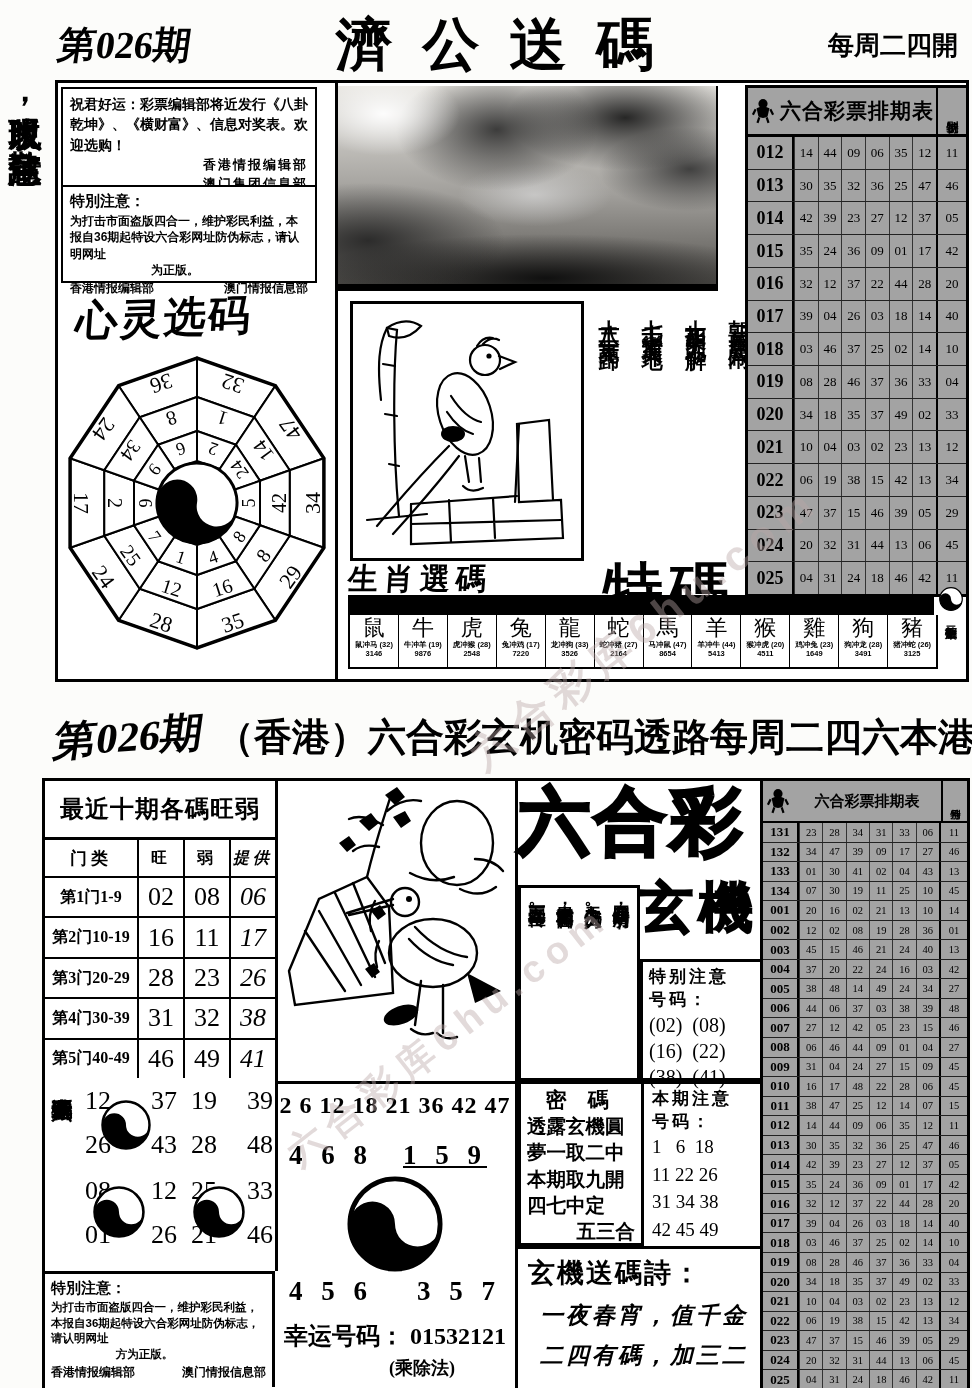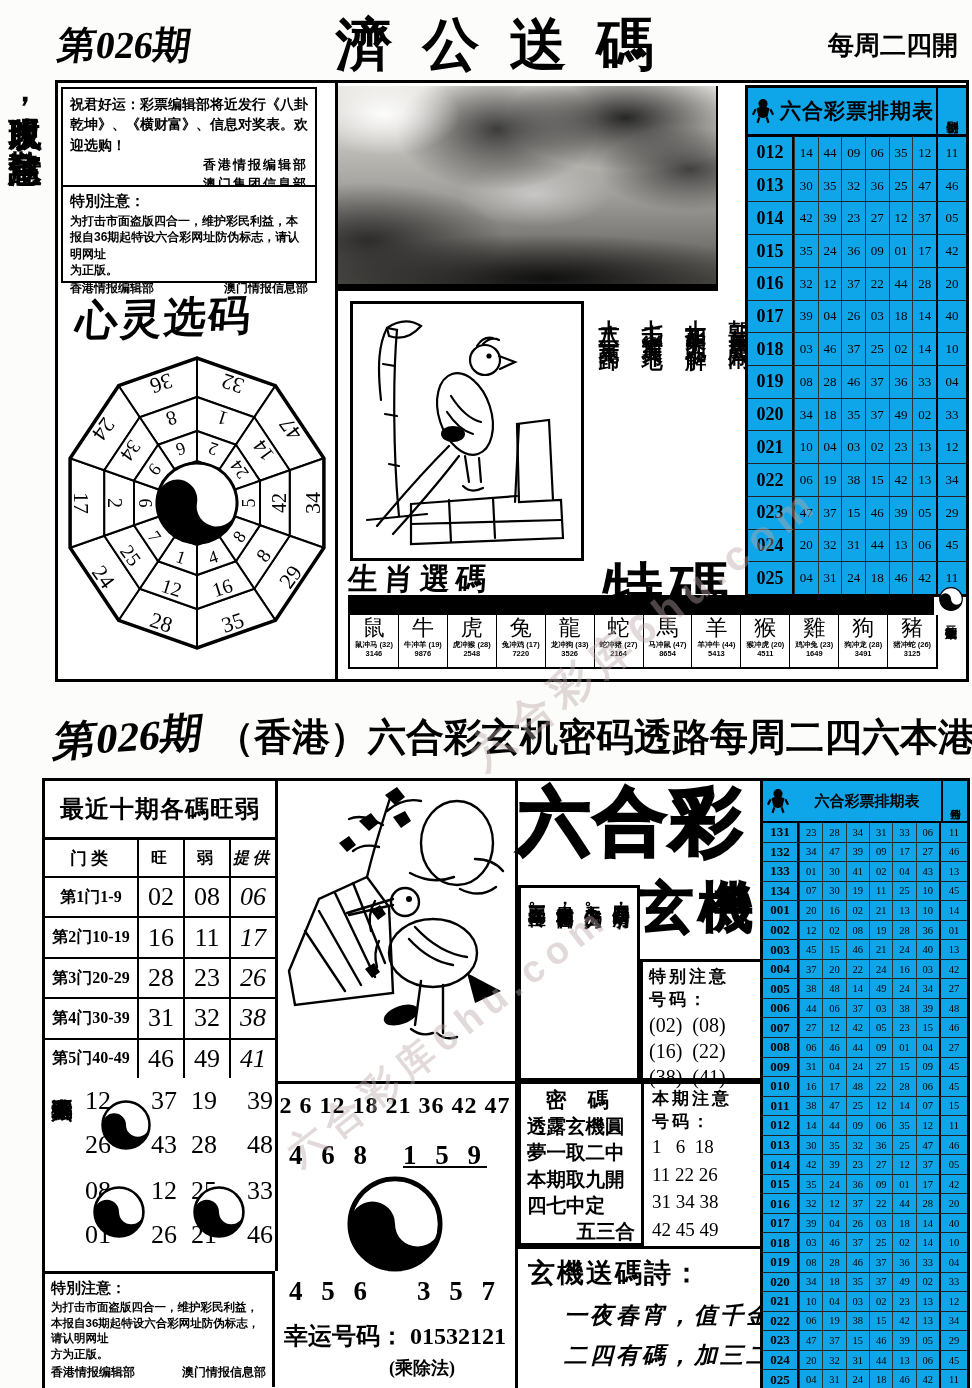--- a/index.html
+++ b/index.html
@@ -25,21 +25,21 @@
     font-family:"Liberation Serif",serif;line-height:1.55;}
 
   
   #top-section{left:55px;top:80px;width:908px;height:596px;border:3px solid #000;background:#fff;}
   #top-vline{left:277px;top:0;width:0;height:100%;border-left:3px solid #000;}
 
   #greet-box{left:3px;top:4px;width:238px;height:92px;padding:5px 7px;font-size:14px;font-weight:bold;line-height:1.45;}
   #greet-box .sign{text-align:right;font-size:13px;line-height:1.5;letter-spacing:2px;}
   #notice-top{left:3px;top:102px;width:238px;height:86px;padding:4px 7px;font-size:12px;font-weight:bold;line-height:1.35;}
   .notice-title{font-size:15px;font-weight:bold;margin-bottom:2px;}
-  .notice-right{text-align:left;padding-right:28px;}
+  .notice-right{text-align:center;padding-right:28px;}
   .notice-signs{display:flex;justify-content:space-between;font-size:12px;margin-top:2px;}
 
   #mind-title{left:18px;top:206px;width:240px;font-size:42px;font-weight:900;transform:skewX(-6deg) rotate(-2deg);letter-spacing:2px;font-family:"Liberation Sans",sans-serif;}
   #decagon-wrap{left:2px;top:262px;width:274px;height:308px;}
 
   #painting{left:280px;top:3px;width:378px;height:198px;border-bottom:7px solid #000;border-right:2px solid #000;
     background:
       radial-gradient(ellipse 110px 60px at 12% 14%, rgba(255,255,255,.95), rgba(255,255,255,0) 70%),
       radial-gradient(ellipse 140px 85px at 42% 22%, rgba(35,35,35,.85), rgba(35,35,35,0) 72%),
       radial-gradient(ellipse 170px 75px at 76% 16%, rgba(20,20,20,.9), rgba(20,20,20,0) 70%),
@@ -51,21 +51,21 @@
   }
   #pheasant-box{left:292px;top:218px;width:228px;height:254px;border:3px solid #000;background:#fff;}
   #pheasant-label{left:290px;top:476px;font-size:30px;font-weight:900;letter-spacing:6px;transform:skewX(-4deg);}
 
   #top-poem{left:537px;top:220px;width:158px;height:252px;display:flex;flex-direction:row-reverse;justify-content:space-between;}
   #top-poem .line{writing-mode:vertical-rl;text-orientation:upright;font-size:21px;font-weight:bold;
     font-family:"Liberation Serif",serif;letter-spacing:5px;}
   #top-special{left:545px;top:468px;font-size:60px;font-weight:900;font-family:"Liberation Serif",serif;letter-spacing:6px;}
 
   
-  .sched-table{background:#0ea5e9;border:3px solid #000;display:flex;flex-direction:column;}
+  .sched-table{background:#a3a3a3;border:3px solid #000;display:flex;flex-direction:column;}
   #sched-top{left:687px;top:2px;width:218px;height:506px;}
   .sched-head{display:flex;border-bottom:3px solid #000;align-items:stretch;}
   .sched-head .mascot{width:30px;display:flex;align-items:center;justify-content:center;}
   .sched-head .ttl{flex:1;display:flex;align-items:center;justify-content:center;font-weight:900;
      font-family:"Liberation Serif",serif;white-space:nowrap;}
   #sched-top .ttl{font-size:21px;letter-spacing:1px;}
   .sched-head .sp{border-left:2px solid #000;display:flex;align-items:center;justify-content:center;
      writing-mode:vertical-rl;text-orientation:upright;font-weight:bold;}
   #sched-top .sp{width:28px;font-size:12px;}
   .sched-body{flex:1;display:flex;flex-direction:column;}
@@ -147,21 +147,21 @@
   #password .t{text-align:center;font-size:21px;font-weight:900;font-family:"Liberation Serif",serif;letter-spacing:8px;}
   #password .ln{font-size:19.5px;font-weight:900;font-family:"Liberation Serif",serif;line-height:1.35;white-space:nowrap;}
   #password .ln.right{text-align:right;}
 
   #thisissue{left:599px;top:300px;width:116px;height:165px;border-top:3px solid #000;box-sizing:border-box;padding:3px 8px;}
   #thisissue .t{font-size:17px;font-weight:900;font-family:"Liberation Serif",serif;letter-spacing:3px;}
   #thisissue .r{font-size:19px;font-family:"Liberation Serif",serif;line-height:1.45;white-space:pre;}
 
   #sendpoem{left:473px;top:465px;width:242px;height:141px;border-top:3px solid #000;box-sizing:border-box;padding:6px 10px;}
   #sendpoem .t{font-size:27px;font-weight:900;font-family:"Liberation Serif",serif;letter-spacing:2px;}
-  #sendpoem .l{font-size:23px;font-weight:bold;font-style:italic;font-family:"Liberation Serif",serif;margin-top:9px;margin-left:36px;letter-spacing:3px;white-space:nowrap;}
+  #sendpoem .l{font-size:23px;font-weight:bold;font-style:italic;font-family:"Liberation Serif",serif;margin-top:9px;margin-left:12px;letter-spacing:3px;white-space:nowrap;}
 
   
   #sched-bottom{left:715px;top:0;width:207px;height:608px;border:none;border-left:3px solid #000;box-sizing:border-box;}
   #sched-bottom .sched-head{height:40px;border-bottom:2px solid #000;}
   #sched-bottom .ttl{font-size:15px;}
   #sched-bottom .sp{width:24px;font-size:10px;}
   #sched-bottom .sched-cell{font-size:10.5px;}
   #sched-bottom .sched-cell.issue{width:34px;font-size:13px;}
   #sched-bottom .sched-cell.special{flex:none;width:26px;}
 

